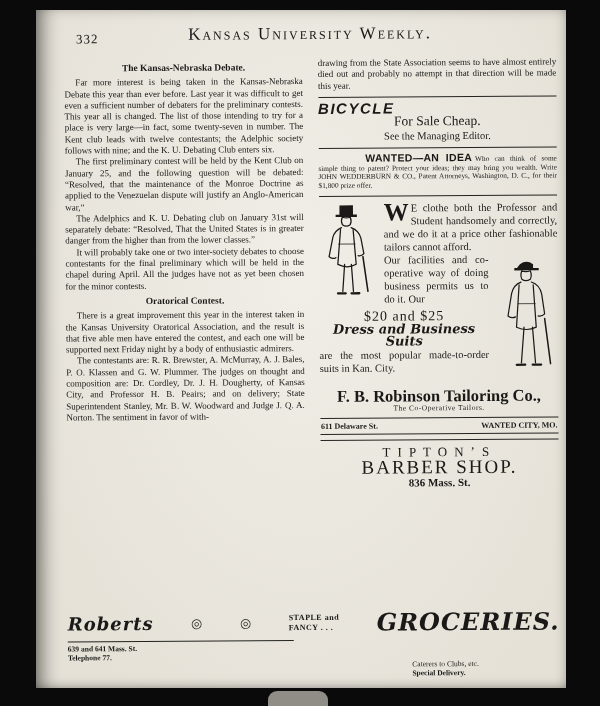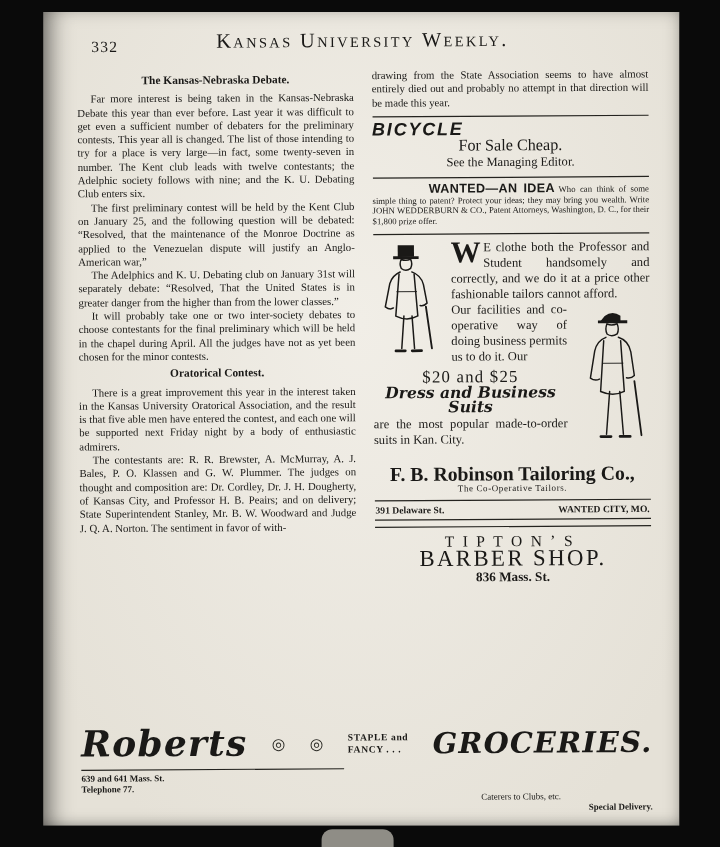--- a/index.html
+++ b/index.html
@@ -9,21 +9,21 @@
     font-family:"Liberation Serif", serif;
     color:#1a1917;
     position:relative;
     overflow:hidden;
   }
   .scan { position:absolute; inset:0; background:#0a0a0a; }
   .page {
     position:absolute; left:36px; top:10px; width:530px; height:678px;
     background: radial-gradient(ellipse at 50% 38%, #f1eee7, #e5e1d7 85%);
     box-shadow: inset 14px 0 20px -10px rgba(0,0,0,.6), inset -7px 0 14px -9px rgba(0,0,0,.35), inset 0 -6px 12px -8px rgba(0,0,0,.3);
-    padding: 14px 24px 10px 30px;
+    padding: 14px 8px 10px 30px;
     overflow:hidden;
   }
   .page-inner { height:100%; display:flex; flex-direction:column; transform:rotate(-0.35deg); }
 
   .header { position:relative; text-align:center; height:28px; margin-bottom:6px; }
   .page-num { position:absolute; left:12px; top:6px; font-size:13px; letter-spacing:1px; }
   .masthead { font-size:17px; font-variant:small-caps; letter-spacing:2px; }
 
   .columns { display:flex; gap:15px; flex:1; align-items:flex-start; }
   .col { flex:1; font-size:9px; line-height:11.3px; text-align:justify; }
@@ -54,28 +54,28 @@
   .tailor-tagline { text-align:center; font-size:7.5px; letter-spacing:.5px; margin-top:1px; }
   .tailor-addr { display:flex; justify-content:space-between; font-size:8px; font-weight:bold; border-top:1px solid #24231f; border-bottom:1px solid #24231f; padding:2px 1px; margin-top:3px; }
 
   .barber { text-align:center; margin:6px 0 4px; }
   .barber-name { font-size:13px; letter-spacing:7px; }
   .barber-type { font-size:19px; letter-spacing:2px; margin-top:4px; }
   .barber-addr { font-size:11px; font-weight:bold; margin-top:5px; }
 
   .footer-ad { margin-top:8px; padding-top:4px; }
   .footer-names { display:flex; align-items:center; justify-content:space-between; }
-  .fancy { font-family:"DejaVu Serif", serif; font-style:italic; font-weight:bold; font-size:30px; letter-spacing:1px; }
+  .fancy { font-family:"DejaVu Serif", serif; font-style:italic; font-weight:bold; font-size:18px; letter-spacing:1px; }
   .groceries { font-size:24px; }
   .ornament { font-size:13px; color:#2a2924; }
   .footer-mid { display:flex; flex-direction:column; align-items:flex-start; font-size:8px; font-weight:bold; line-height:9.5px; letter-spacing:.5px; }
   .footer-details { display:flex; justify-content:space-between; margin-top:3px; font-size:7.5px; line-height:9px; }
   .footer-left { width:46%; border-top:1px solid #24231f; padding-top:2px; font-weight:bold; }
   .footer-right { width:30%; text-align:left;margin-top:20px; }
-  .footer-right div:last-child { font-weight:bold;text-align:right; }
+  .footer-right div:last-child { font-weight:bold; }
 
   .thumb { position:absolute; bottom:0; left:268px; width:60px; height:15px; background:#8f8d86; border-radius:9px 9px 0 0; }
 </style>
 </head>
 <body>
 
 <div class="scan">
   <div class="page">
     <div class="page-inner">
 
@@ -152,21 +152,21 @@
               </svg>
             </div>
             <p>Our facilities and co-operative way of doing business permits us to do it.  Our</p>
             <div class="tailor-prices">$20 and $25</div>
             <div class="tailor-suits">Dress and Business Suits</div>
             <p class="tailor-p3">are the most popular made-to-order suits in Kan. City.</p>
             <div class="clear"></div>
             <div class="tailor-company">F. B. Robinson Tailoring Co.,</div>
             <div class="tailor-tagline">The Co-Operative Tailors.</div>
             <div class="tailor-addr">
-              <span>391 Delaware St.</span>
+              <span>611 Delaware St.</span>
               <span>WANTED CITY, MO.</span>
             </div>
           </div>
 
           <hr class="rule heavy">
 
           <div class="barber">
             <div class="barber-name">TIPTON’S</div>
             <div class="barber-type">BARBER SHOP.</div>
             <div class="barber-addr">836 Mass. St.</div>

